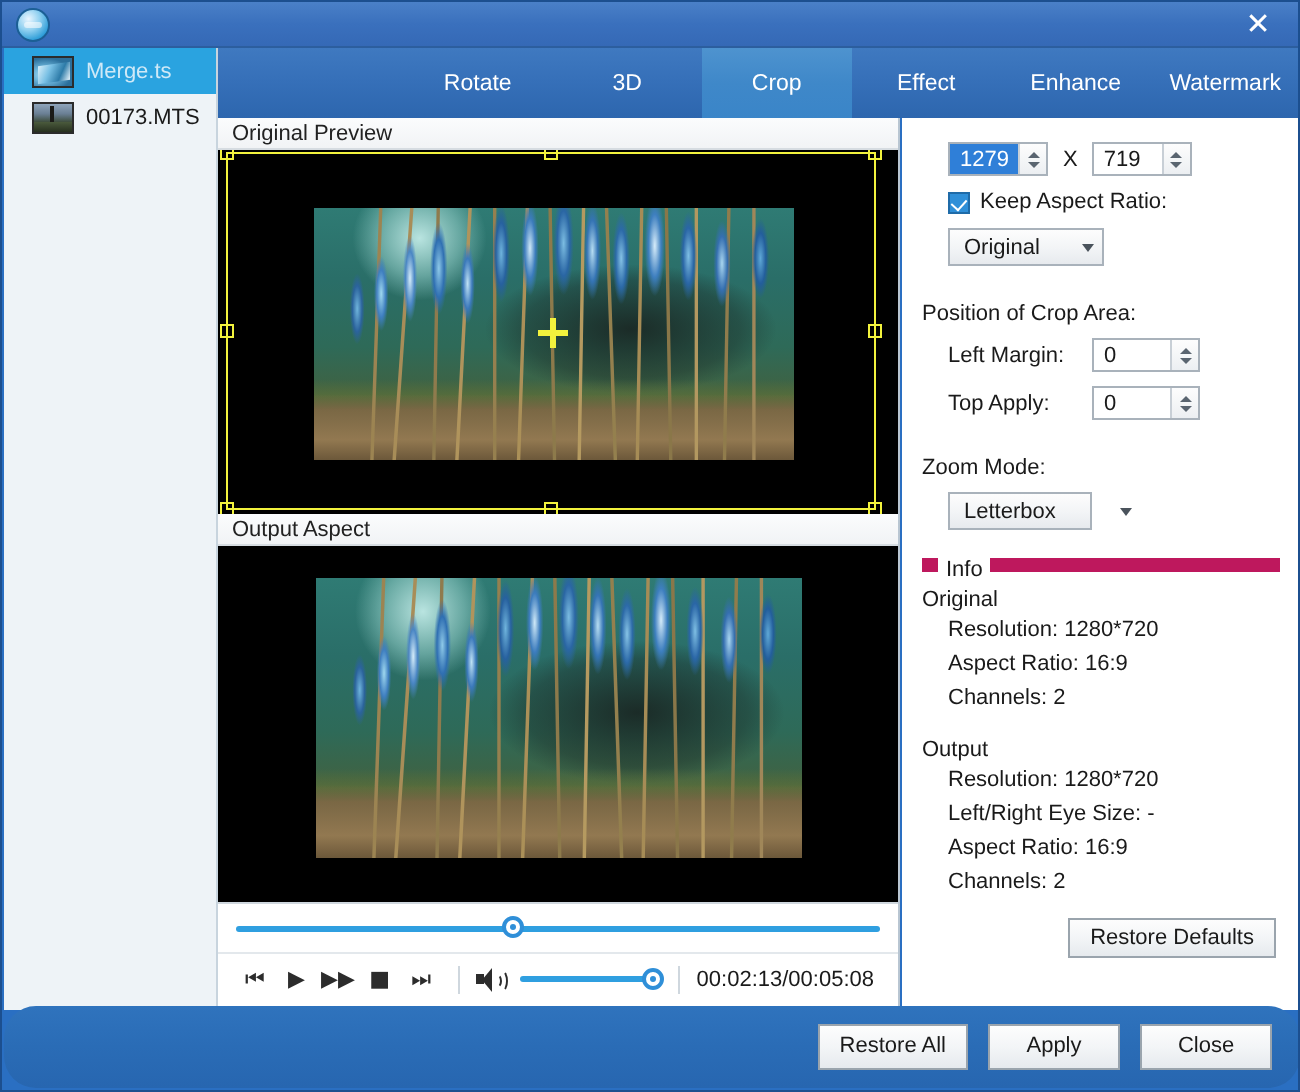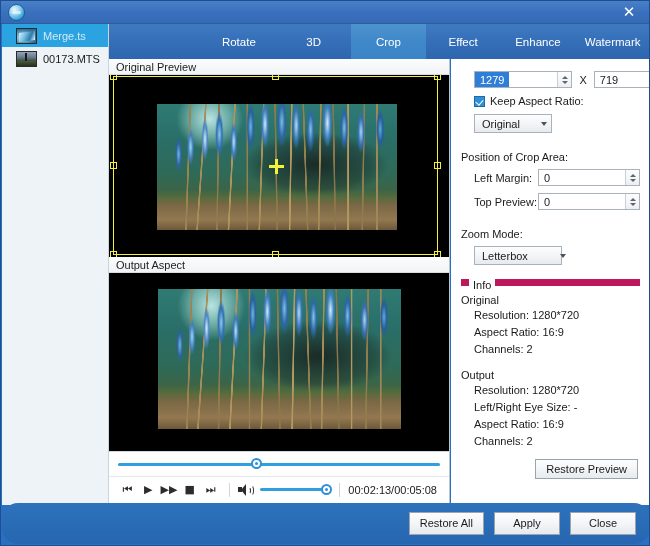--- a/index.html
+++ b/index.html
@@ -306,21 +306,20 @@
   .opt-label { color: #1a1a1a; margin-bottom: 6px; }
   .row { display: flex; align-items: center; margin-bottom: 7px; }
   .indent { padding-left: 13px; }
 
   .spin {
     display: inline-flex; align-items: stretch;
     height: 17px;
     border: 1px solid #a9b2bb;
     background: #ffffff;
     box-sizing: border-box;
-    gap: 48px;
   }
   .spin .val {
     display: flex; align-items: center;
     padding: 0 5px; font-size: 11px; min-width: 34px;
     box-sizing: border-box;
   }
   .spin .val.sel { background: #2f7fd8; color: #ffffff; }
   .spin .arrows {
     width: 13px; border-left: 1px solid #c8cfd6;
     background: linear-gradient(to bottom, #fdfdfd, #eceff2);
@@ -356,21 +355,21 @@
     font-size: 11px; cursor: pointer;
     box-sizing: border-box;
   }
   .combo .cv { flex: 1; }
   .combo .car {
     width: 0; height: 0; margin-left: 10px;
     border-left: 3.5px solid transparent; border-right: 3.5px solid transparent;
     border-top: 4px solid #4a535c;
   }
   .combo-orig { width: 78px; }
-  .combo-zoom { width: 88px; gap: 22px; }
+  .combo-zoom { width: 72px; gap: 22px; }
 
   .lbl-w { width: 72px; font-size: 11px; }
 
   
   .info-box {
     margin-top: 14px;
     border-top: 7px solid #be185d;
     position: relative;
     padding-top: 8px;
   }
@@ -527,21 +526,21 @@
       <div class="spin">
         <div class="val" style="min-width:38px">0</div>
         <div class="arrows">
             <i class="up"></i>
             <i class="dn"></i>
           </div>
       </div>
     </div>
 
     <div class="row indent">
-      <div class="lbl-w">Top Preview:</div>
+      <div class="lbl-w">Top Apply:</div>
       <div class="spin">
         <div class="val" style="min-width:38px">0</div>
         <div class="arrows">
             <i class="up"></i>
             <i class="dn"></i>
           </div>
       </div>
     </div>
 
     <div class="opt-label" style="margin-top:18px">Zoom Mode:</div>
@@ -561,21 +560,21 @@
       <div class="info-line">Aspect Ratio: 16:9</div>
       <div class="info-line">Channels: 2</div>
 
       <div class="info-group" style="margin-top:14px">Output</div>
       <div class="info-line">Resolution: 1280*720</div>
       <div class="info-line">Left/Right Eye Size: -</div>
       <div class="info-line">Aspect Ratio: 16:9</div>
       <div class="info-line">Channels: 2</div>
 
       <div class="restore-def-wrap">
-        <button class="btn">Restore Preview</button>
+        <button class="btn">Restore Defaults</button>
       </div>
     </div>
   </div>
 
   <div class="actionbar">
     <button class="btn">Restore All</button>
     <button class="btn">Apply</button>
     <button class="btn">Close</button>
   </div>
 

